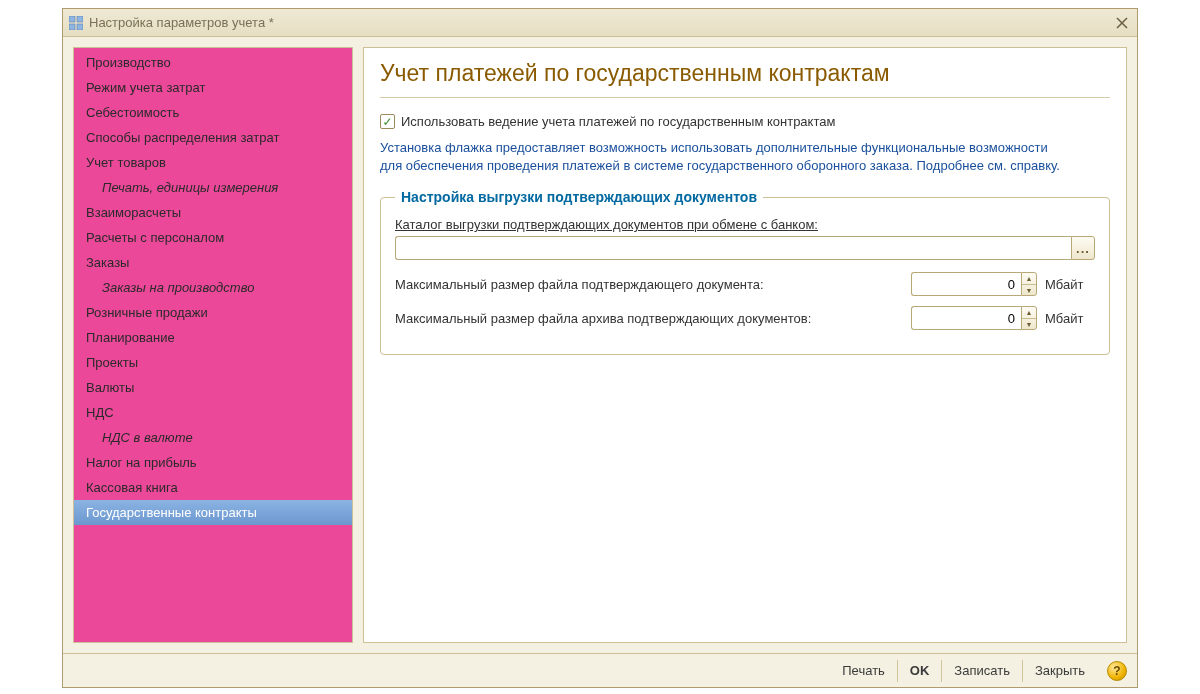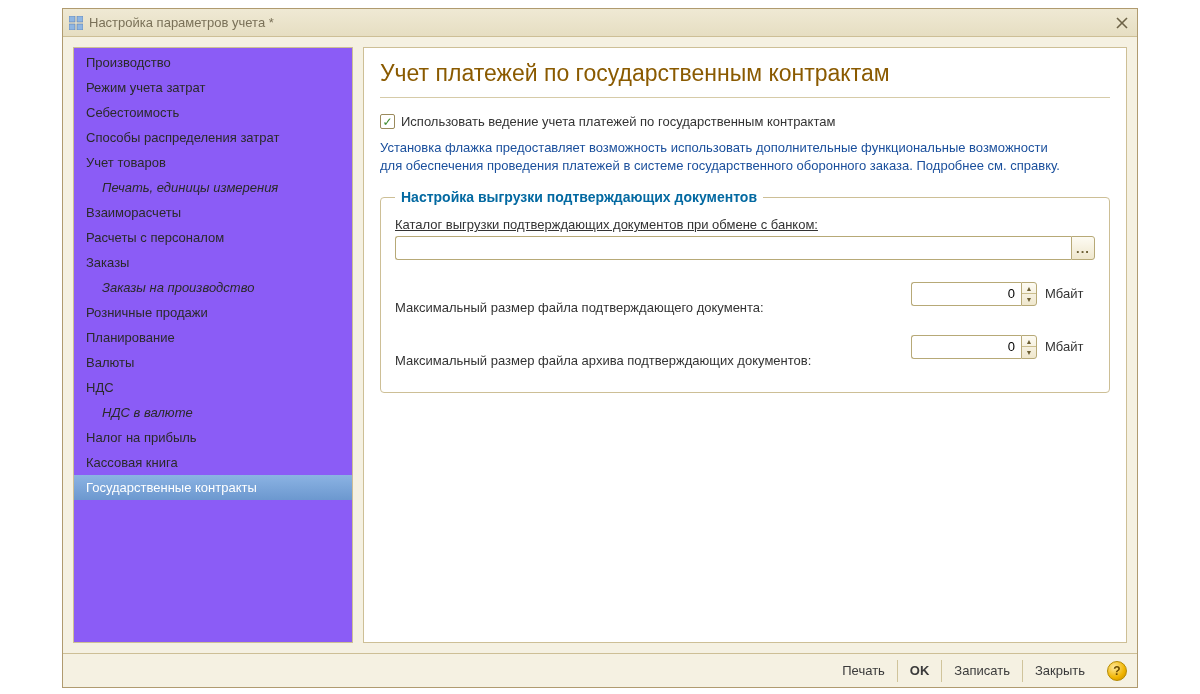--- a/index.html
+++ b/index.html
@@ -47,21 +47,21 @@
       cursor: pointer;
     }
     .body {
       flex: 1;
       display: flex;
       padding: 10px;
       gap: 10px;
     }
     .sidebar {
       width: 280px;
-      background: #8b5cf6;
+      background: #ec4899;
       border: 1px solid #cdbf96;
       overflow: auto;
       padding: 2px 0;
     }
     .sidebar-item {
       padding: 5px 12px;
       cursor: pointer;
       color: #2a2a2a;
       white-space: nowrap;
     }
@@ -151,21 +151,21 @@
       font-weight: bold;
       color: #6d5f33;
       letter-spacing: 1px;
     }
     .num-row {
       display: flex;
       align-items: center;
       gap: 8px;
       margin-bottom: 10px;
     }
-    .num-row .lbl { flex: 1; margin-top: 28px; }
+    .num-row .lbl { flex: 1; }
     .spinner {
       display: flex;
       align-items: stretch;
       height: 24px;
     }
     .spinner input {
       width: 110px;
       border: 1px solid #b7a977;
       border-right: none;
       border-radius: 3px 0 0 3px;
@@ -254,20 +254,21 @@
         <div class="sidebar-item">Себестоимость</div>
         <div class="sidebar-item">Способы распределения затрат</div>
         <div class="sidebar-item">Учет товаров</div>
         <div class="sidebar-item child">Печать, единицы измерения</div>
         <div class="sidebar-item">Взаиморасчеты</div>
         <div class="sidebar-item">Расчеты с персоналом</div>
         <div class="sidebar-item">Заказы</div>
         <div class="sidebar-item child">Заказы на производство</div>
         <div class="sidebar-item">Розничные продажи</div>
         <div class="sidebar-item">Планирование</div>
+        <div class="sidebar-item">Проекты</div>
         <div class="sidebar-item">Валюты</div>
         <div class="sidebar-item">НДС</div>
         <div class="sidebar-item child">НДС в валюте</div>
         <div class="sidebar-item">Налог на прибыль</div>
         <div class="sidebar-item">Кассовая книга</div>
         <div class="sidebar-item selected">Государственные контракты</div>
       </div>
 
     <div class="main">
       <h1>Учет платежей по государственным контрактам</h1>

